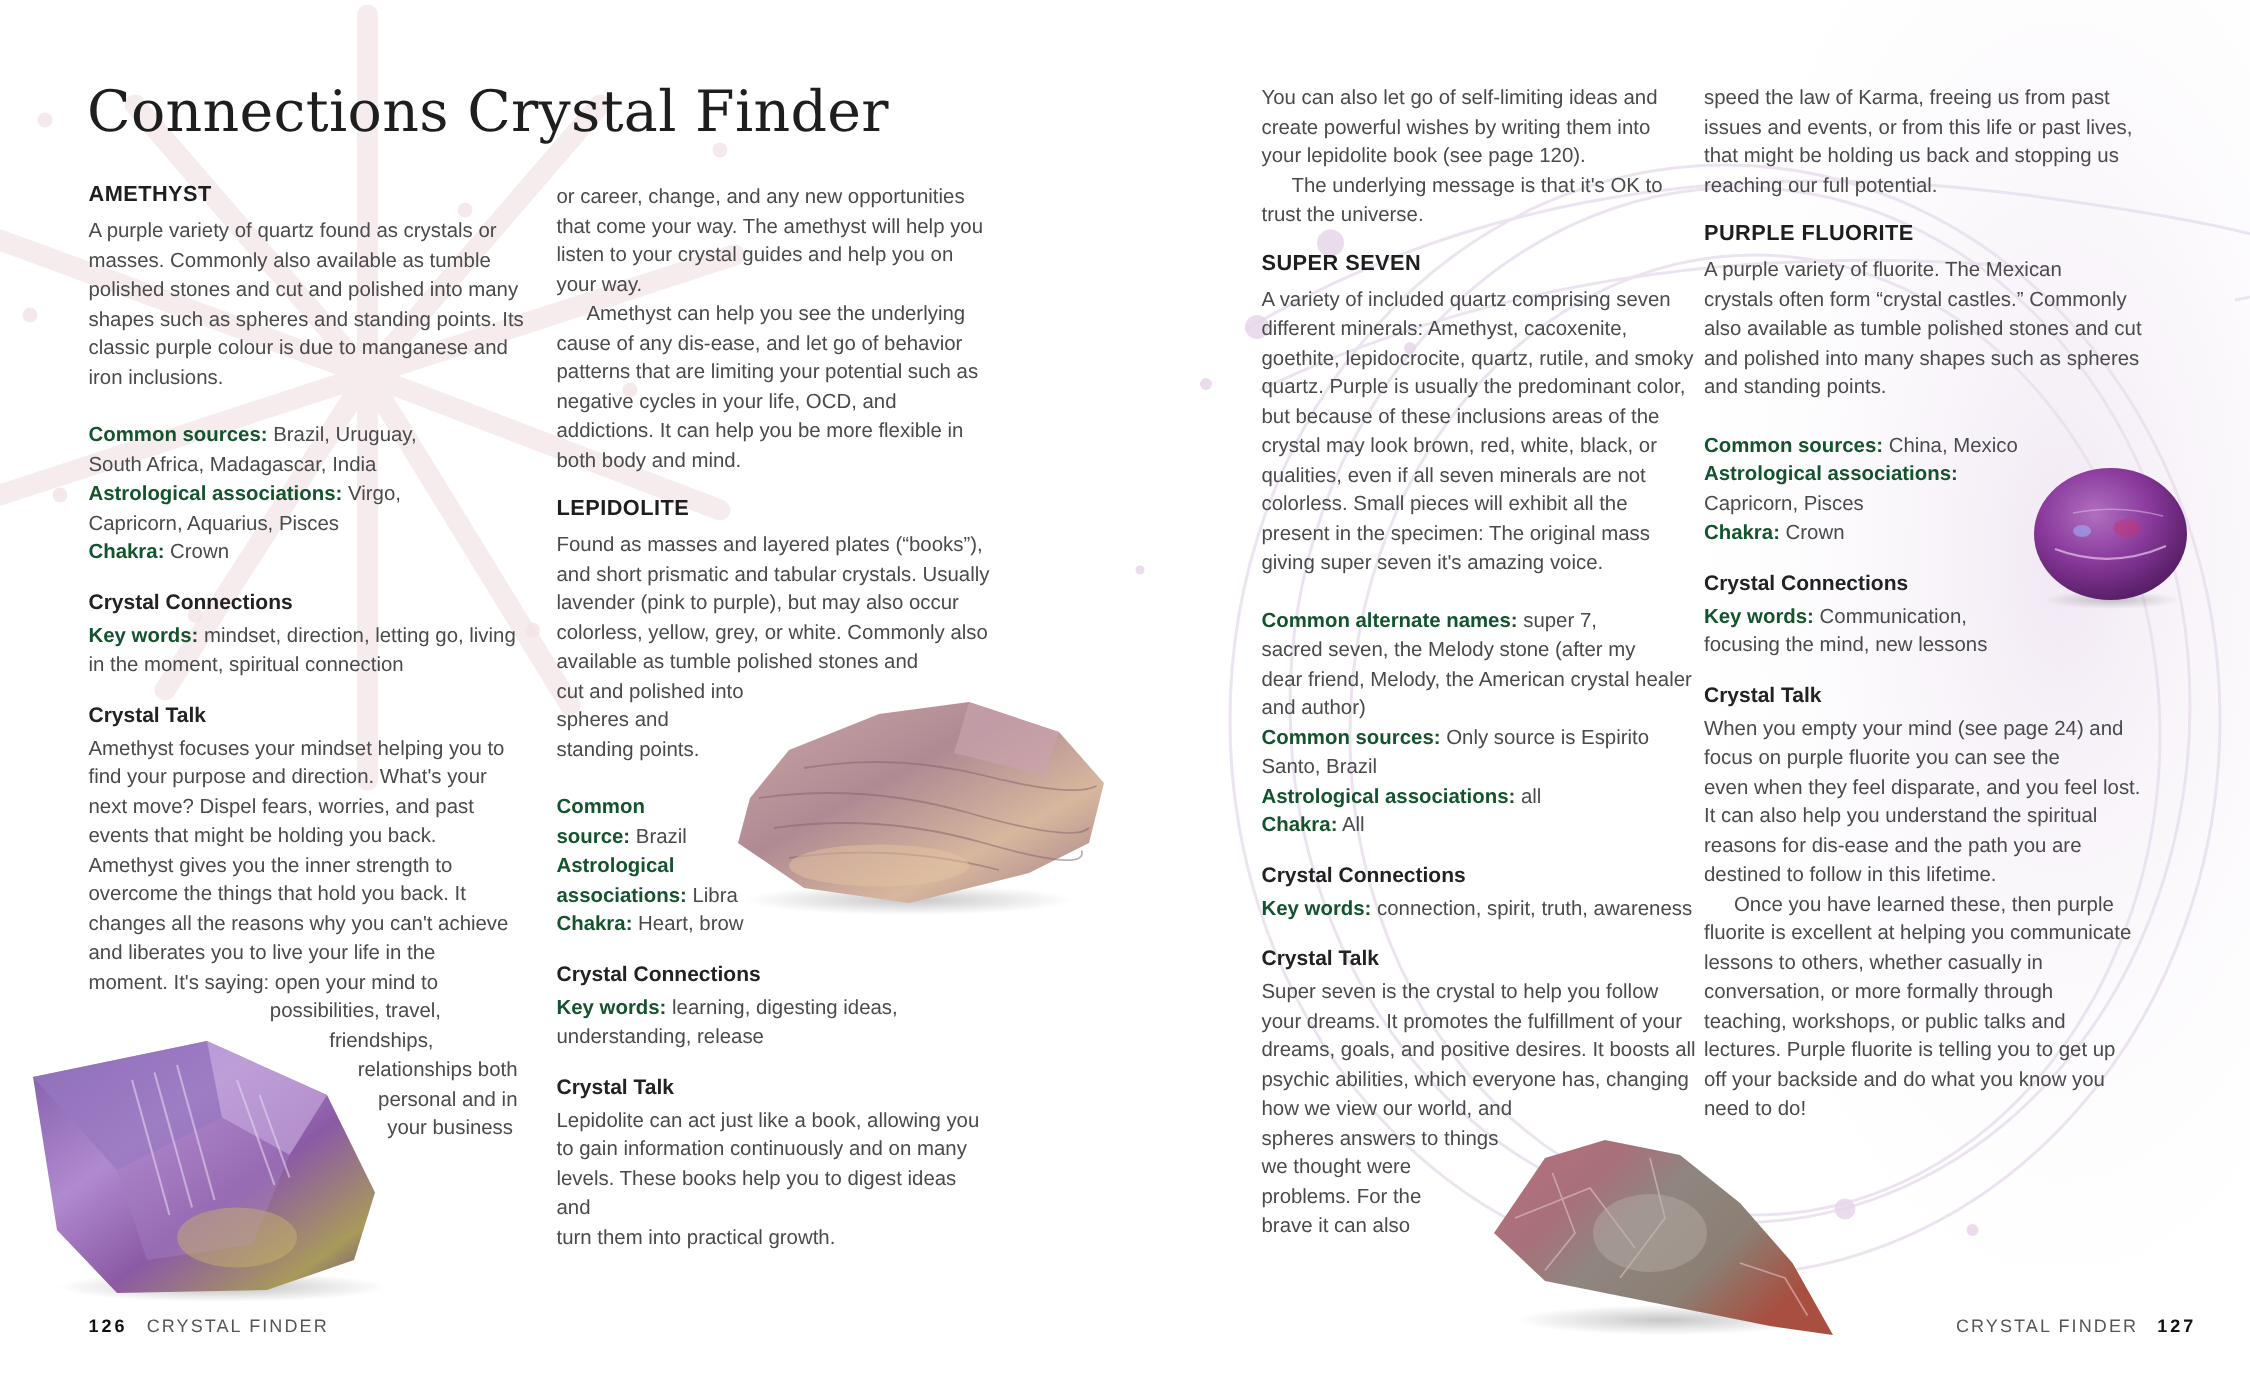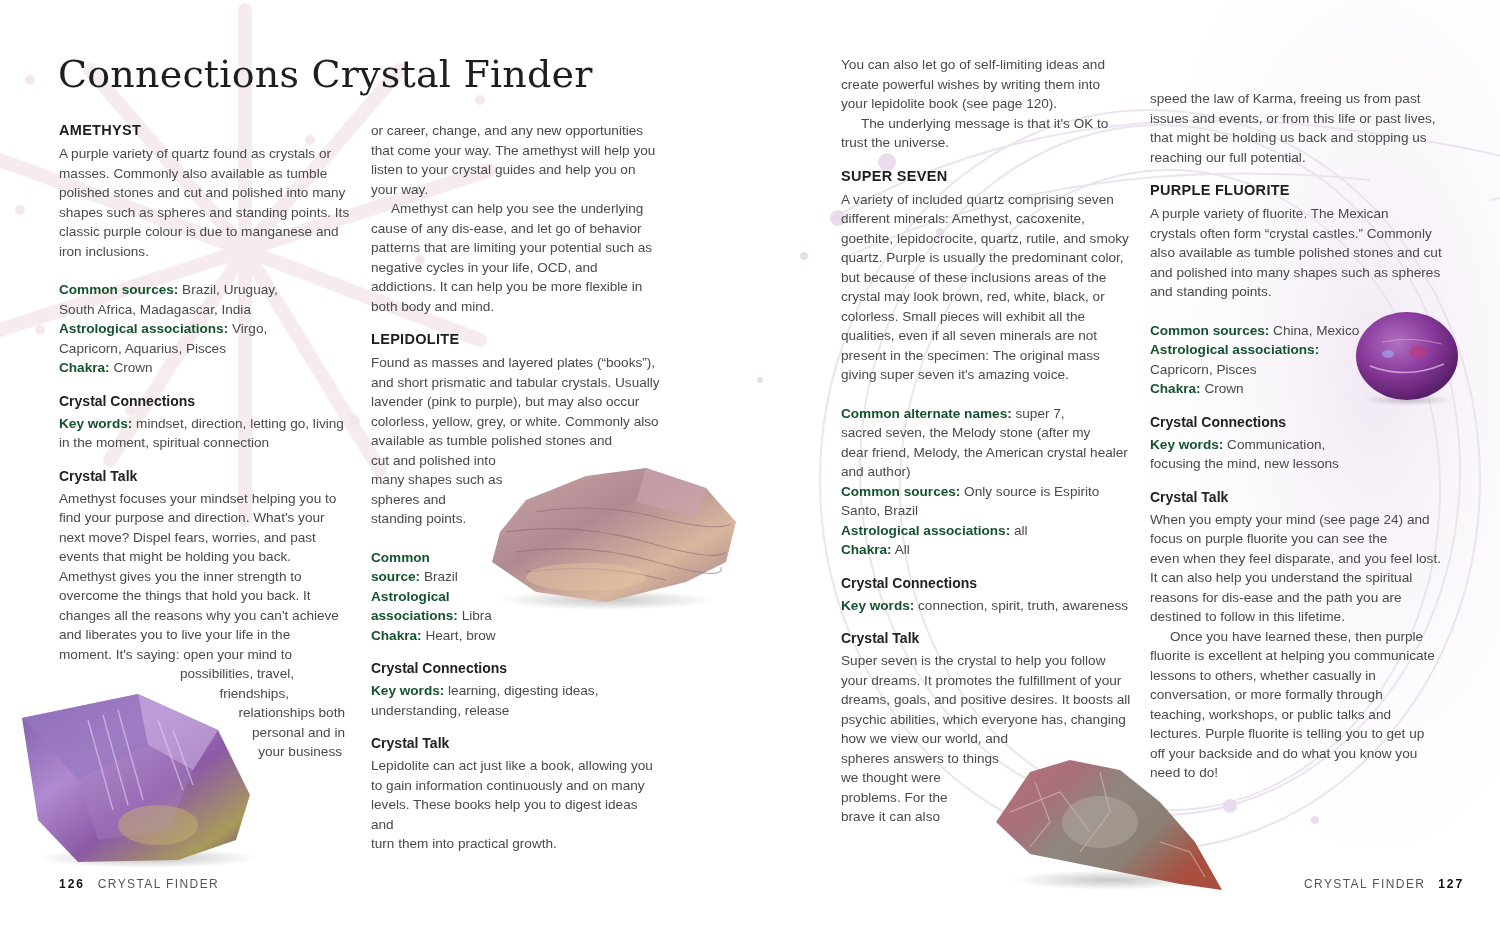--- a/index.html
+++ b/index.html
@@ -150,21 +150,20 @@
       <p>addictions. It can help you be more flexible in</p>
       <p>both body and mind.</p>
       <div class="gap-m"></div>
       <div class="h-stone">LEPIDOLITE</div>
       <p>Found as masses and layered plates (“books”),</p>
       <p>and short prismatic and tabular crystals. Usually</p>
       <p>lavender (pink to purple), but may also occur</p>
       <p>colorless, yellow, grey, or white. Commonly also</p>
       <p>available as tumble polished stones and</p>
       <p>cut and polished into</p>
-      <p>many shapes such as</p>
       <p>spheres and</p>
       <p>standing points.</p>
       <div class="gap-s"></div>
       <p class="lbl">Common</p>
       <p><span class="lbl">source:</span><span> Brazil</span></p>
       <p class="lbl">Astrological</p>
       <p><span class="lbl">associations:</span><span> Libra</span></p>
       <p><span class="lbl">Chakra:</span><span> Heart, brow</span></p>
       <div class="gap-m"></div>
       <div class="h-sub">Crystal Connections</div>
@@ -247,22 +246,22 @@
       <p class="indent">The underlying message is that it's OK to</p>
       <p>trust the universe.</p>
       <div class="gap-m"></div>
       <div class="h-stone">SUPER SEVEN</div>
       <p>A variety of included quartz comprising seven</p>
       <p>different minerals: Amethyst, cacoxenite,</p>
       <p>goethite, lepidocrocite, quartz, rutile, and smoky</p>
       <p>quartz. Purple is usually the predominant color,</p>
       <p>but because of these inclusions areas of the</p>
       <p>crystal may look brown, red, white, black, or</p>
+      <p>qualities, even if all seven minerals are not</p>
       <p>colorless. Small pieces will exhibit all the</p>
-      <p>qualities, even if all seven minerals are not</p>
       <p>present in the specimen: The original mass</p>
       <p>giving super seven it's amazing voice.</p>
       <div class="gap-s"></div>
       <p><span class="lbl">Common alternate names:</span><span> super 7,</span></p>
       <p>sacred seven, the Melody stone (after my</p>
       <p>dear friend, Melody, the American crystal healer</p>
       <p>and author)</p>
       <p><span class="lbl">Common sources:</span><span> Only source is Espirito</span></p>
       <p>Santo, Brazil</p>
       <p><span class="lbl">Astrological associations:</span><span> all</span></p>
@@ -303,21 +302,21 @@
         <g stroke="#e7cdd2" stroke-width="1.1" fill="none" opacity="0.55">
           <path d="M20,60 L70,40 L100,80"></path>
           <path d="M45,30 L60,70 L40,95"></path>
           <path d="M110,20 L120,60 L90,100"></path>
           <path d="M170,90 L200,100 L215,125"></path>
         </g>
         <ellipse cx="110" cy="70" rx="38" ry="26" fill="#b8b0a8" opacity="0.45"></ellipse>
       </svg>
     </div>
 
-    <div class="col" style="left:400px; top:55px; width:300px;margin-top:34px;">
+    <div class="col" style="left:386px; top:55px; width:300px;">
       <p>speed the law of Karma, freeing us from past</p>
       <p>issues and events, or from this life or past lives,</p>
       <p>that might be holding us back and stopping us</p>
       <p>reaching our full potential.</p>
       <div class="gap-m"></div>
       <div class="h-stone">PURPLE FLUORITE</div>
       <p>A purple variety of fluorite. The Mexican</p>
       <p>crystals often form “crystal castles.” Commonly</p>
       <p>also available as tumble polished stones and cut</p>
       <p>and polished into many shapes such as spheres</p>

